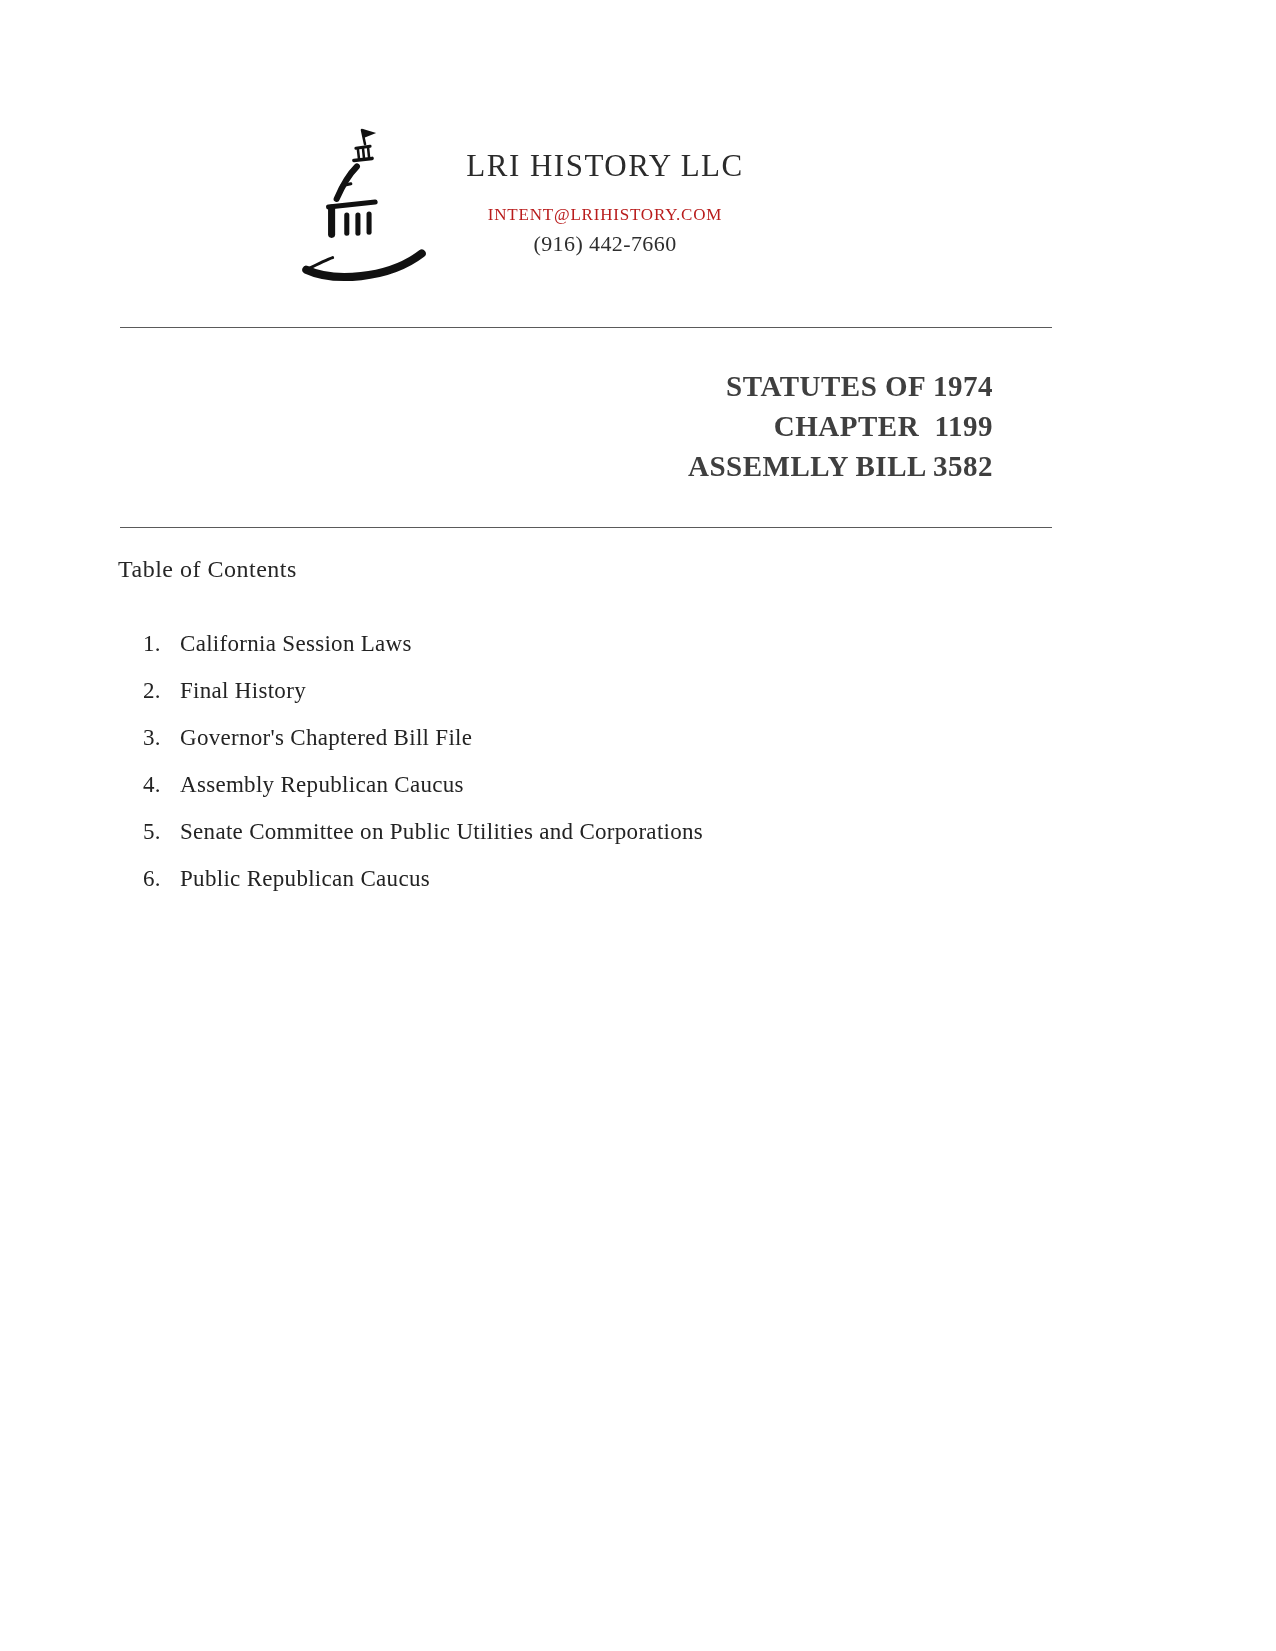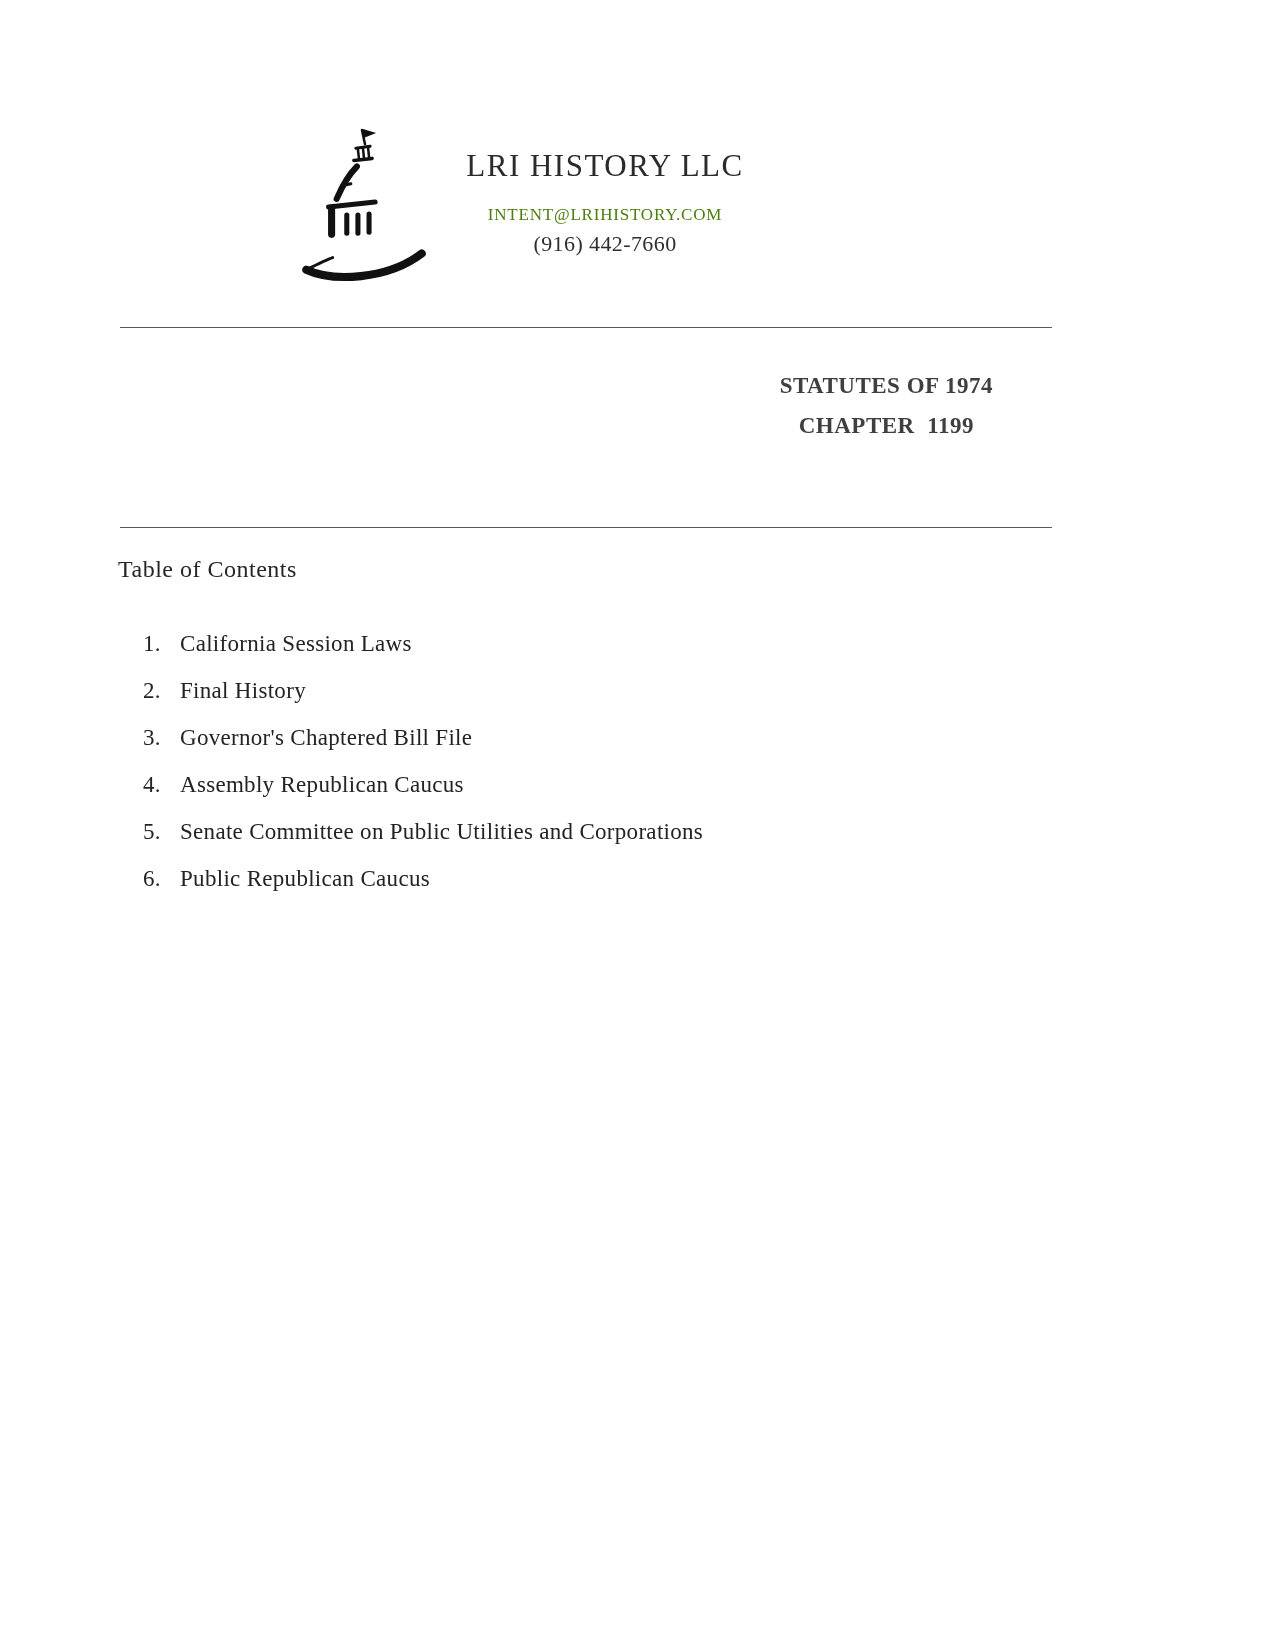--- a/index.html
+++ b/index.html
@@ -35,21 +35,21 @@
   }
   .company-name {
     font-size: 31px;
     letter-spacing: 1.5px;
     color: #2b2b2b;
     margin-bottom: 16px;
   }
   .contact-line {
     font-size: 17px;
     letter-spacing: 0.8px;
-    color: #4d7c0f;
+    color: #b91c1c;
     line-height: 29px;
   }
   .contact-phone {
     font-size: 22px;
     letter-spacing: 0.4px;
     color: #2e2e2e;
     line-height: 29px;
   }
 
   
@@ -64,27 +64,26 @@
   .rule-bottom { top: 527px; }
 
   
   .doc-header {
     position: absolute;
     right: 283px;
     top: 366px;
     text-align: right;
   }
   .doc-header div {
-    font-size: 23px;
+    font-size: 29px;
     font-weight: bold;
     color: #3f3f3f;
     line-height: 40px;
     letter-spacing: 0.5px;
     white-space: pre;
-    text-align: center;
   }
 
   
   .toc-title {
     position: absolute;
     left: 118px;
     top: 556px;
     font-size: 24px;
     font-weight: normal;
     color: #262626;
@@ -146,20 +145,21 @@
     <div class="contact-line">INTENT@LRIHISTORY.COM</div>
     <div class="contact-phone">(916) 442-7660</div>
   </div>
 
   <div class="rule rule-top"></div>
   <div class="rule rule-bottom"></div>
 
   <div class="doc-header">
     <div>STATUTES OF 1974</div>
     <div>CHAPTER  1199</div>
+    <div>ASSEMLLY BILL 3582</div>
   </div>
 
   <div class="toc-title">Table of Contents</div>
 
   <div class="toc-list">
 
       <div class="toc-item">
         <span class="toc-num">1.</span>
         <span class="toc-label">California Session Laws</span>
       </div>

